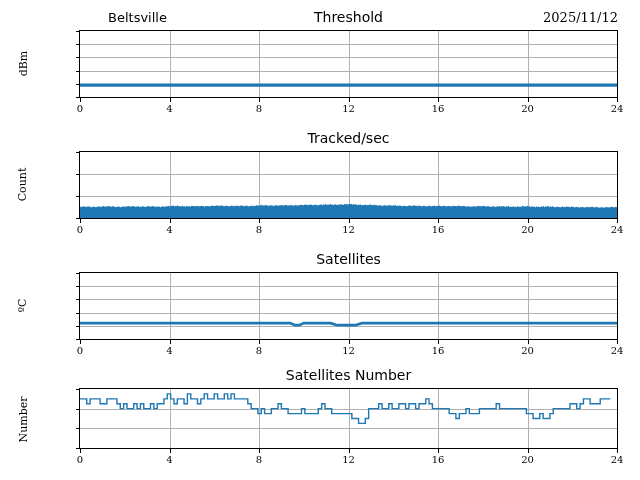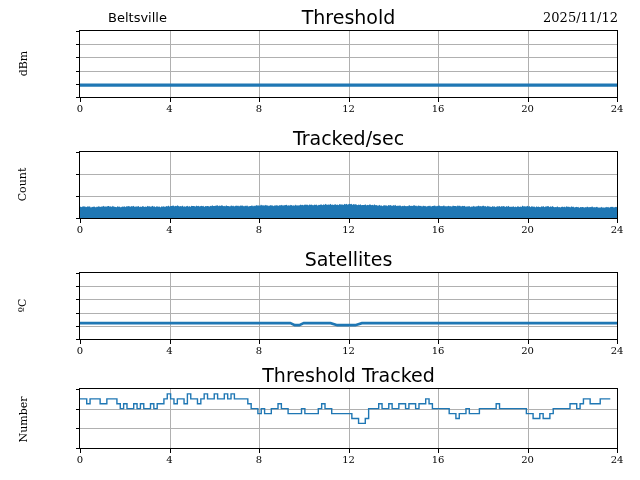--- a/index.html
+++ b/index.html
@@ -25,21 +25,21 @@
     position: absolute;
     left: 0;
     width: 640px;
   }
   .panel-title {
     position: absolute;
     left: 79px;
     width: 539px;
     text-align: center;
     font-family: "DejaVu Sans", "Liberation Sans", sans-serif;
-    font-size: 19px;
+    font-size: 14px;
     color: #000000;
     line-height: 15px;
     white-space: nowrap;
   }
   .hdr-left {
     position: absolute;
     font-family: "DejaVu Sans", "Liberation Sans", sans-serif;
     font-size: 13px;
     color: #000;
     line-height: 15px;
@@ -164,21 +164,21 @@
         <div class="gridline-v" style="left: 358px;"></div>
         <div class="gridline-v" style="left: 447.5px;"></div>
         <svg class="series" width="537" height="66">
           <path d="M 0 50.16 L 44.75 50.16 L 89.5 50.16 L 134.25 50.16 L 179 50.16 L 210.325 50.16 L 214.79999999999998 52.14 L 219.27500000000003 52.14 L 223.75 50.16 L 250.59999999999997 50.16 L 257.3125 52.14 L 264.02500000000003 52.14 L 268.5 52.14 L 275.21250000000003 52.14 L 281.925 50.16 L 313.25 50.16 L 358 50.16 L 402.75 50.16 L 447.5 50.16 L 492.25 50.16 L 537 50.16" fill="none" stroke="#1f77b4" stroke-width="2.6"></path>
         </svg>
       </div>
     <div class="ylabel" style="left:-8px; top:299px; width:60px;">ºC</div>
   </div>
 
   <div class="panel">
-    <div class="panel-title" style="top:368px;">Threshold Tracked</div>
+    <div class="panel-title" style="top:368px;">Satellites Number</div>
     <div class="axes-box" id="ax3" style="top:388px; height:61px;">
         <div class="gridline-h" style="top: 39.3333px;"></div>
         <div class="gridline-h" style="top: 19.6667px;"></div>
         <div class="gridline-v" style="left: 89.5px;"></div>
         <div class="gridline-v" style="left: 179px;"></div>
         <div class="gridline-v" style="left: 268.5px;"></div>
         <div class="gridline-v" style="left: 358px;"></div>
         <div class="gridline-v" style="left: 447.5px;"></div>
         <svg class="series" width="537" height="59">
           <path d="M 0 9.833333333333329 L 3.3562499999999997 9.833333333333329 L 3.3562499999999997 9.833333333333329 L 6.7124999999999995 9.833333333333329 L 6.7124999999999995 14.75 L 10.06875 14.75 L 10.06875 9.833333333333329 L 13.424999999999999 9.833333333333329 L 13.424999999999999 9.833333333333329 L 16.78125 9.833333333333329 L 16.78125 9.833333333333329 L 20.1375 9.833333333333329 L 20.1375 14.75 L 23.493750000000002 14.75 L 23.493750000000002 14.75 L 26.849999999999998 14.75 L 26.849999999999998 9.833333333333329 L 30.20625 9.833333333333329 L 30.20625 9.833333333333329 L 33.5625 9.833333333333329 L 33.5625 9.833333333333329 L 36.918749999999996 9.833333333333329 L 36.918749999999996 14.75 L 40.275 14.75 L 40.275 19.66666666666667 L 43.63125 19.66666666666667 L 43.63125 14.75 L 46.987500000000004 14.75 L 46.987500000000004 19.66666666666667 L 50.34375 19.66666666666667 L 50.34375 19.66666666666667 L 53.699999999999996 19.66666666666667 L 53.699999999999996 14.75 L 57.05625 14.75 L 57.05625 19.66666666666667 L 60.4125 19.66666666666667 L 60.4125 14.75 L 63.768750000000004 14.75 L 63.768750000000004 19.66666666666667 L 67.125 19.66666666666667 L 67.125 19.66666666666667 L 70.48125 19.66666666666667 L 70.48125 14.75 L 73.83749999999999 14.75 L 73.83749999999999 19.66666666666667 L 77.19375000000001 19.66666666666667 L 77.19375000000001 14.75 L 80.55 14.75 L 80.55 14.75 L 83.90625 14.75 L 83.90625 9.833333333333329 L 87.2625 9.833333333333329 L 87.2625 4.916666666666671 L 90.61874999999999 4.916666666666671 L 90.61874999999999 9.833333333333329 L 93.97500000000001 9.833333333333329 L 93.97500000000001 14.75 L 97.33125 14.75 L 97.33125 9.833333333333329 L 100.6875 9.833333333333329 L 100.6875 9.833333333333329 L 104.04375 9.833333333333329 L 104.04375 14.75 L 107.39999999999999 14.75 L 107.39999999999999 4.916666666666671 L 110.75625000000001 4.916666666666671 L 110.75625000000001 9.833333333333329 L 114.1125 9.833333333333329 L 114.1125 9.833333333333329 L 117.46875 9.833333333333329 L 117.46875 14.75 L 120.825 14.75 L 120.825 9.833333333333329 L 124.18124999999999 9.833333333333329 L 124.18124999999999 4.916666666666671 L 127.53750000000001 4.916666666666671 L 127.53750000000001 9.833333333333329 L 130.89374999999998 9.833333333333329 L 130.89374999999998 9.833333333333329 L 134.25 9.833333333333329 L 134.25 4.916666666666671 L 137.60625000000002 4.916666666666671 L 137.60625000000002 9.833333333333329 L 140.9625 9.833333333333329 L 140.9625 9.833333333333329 L 144.31875 9.833333333333329 L 144.31875 4.916666666666671 L 147.67499999999998 4.916666666666671 L 147.67499999999998 9.833333333333329 L 151.03125 9.833333333333329 L 151.03125 4.916666666666671 L 154.38750000000002 4.916666666666671 L 154.38750000000002 9.833333333333329 L 157.74375 9.833333333333329 L 157.74375 9.833333333333329 L 161.1 9.833333333333329 L 161.1 9.833333333333329 L 164.45624999999998 9.833333333333329 L 164.45624999999998 9.833333333333329 L 167.8125 9.833333333333329 L 167.8125 14.75 L 171.16875000000002 14.75 L 171.16875000000002 19.66666666666667 L 174.525 19.66666666666667 L 174.525 19.66666666666667 L 177.88125 19.66666666666667 L 177.88125 24.58333333333333 L 181.23749999999998 24.58333333333333 L 181.23749999999998 19.66666666666667 L 184.59375 19.66666666666667 L 184.59375 24.58333333333333 L 187.95000000000002 24.58333333333333 L 187.95000000000002 24.58333333333333 L 191.30625 24.58333333333333 L 191.30625 19.66666666666667 L 194.6625 19.66666666666667 L 194.6625 19.66666666666667 L 198.01874999999998 19.66666666666667 L 198.01874999999998 14.75 L 201.375 14.75 L 201.375 19.66666666666667 L 204.73125000000002 19.66666666666667 L 204.73125000000002 19.66666666666667 L 208.0875 19.66666666666667 L 208.0875 24.58333333333333 L 211.44375 24.58333333333333 L 211.44375 24.58333333333333 L 214.79999999999998 24.58333333333333 L 214.79999999999998 24.58333333333333 L 218.15625 24.58333333333333 L 218.15625 24.58333333333333 L 221.51250000000002 24.58333333333333 L 221.51250000000002 19.66666666666667 L 224.86875 19.66666666666667 L 224.86875 24.58333333333333 L 228.225 24.58333333333333 L 228.225 24.58333333333333 L 231.58124999999998 24.58333333333333 L 231.58124999999998 24.58333333333333 L 234.9375 24.58333333333333 L 234.9375 24.58333333333333 L 238.29375000000002 24.58333333333333 L 238.29375000000002 19.66666666666667 L 241.65 19.66666666666667 L 241.65 14.75 L 245.00625 14.75 L 245.00625 19.66666666666667 L 248.36249999999998 19.66666666666667 L 248.36249999999998 19.66666666666667 L 251.71875 19.66666666666667 L 251.71875 24.58333333333333 L 255.07500000000002 24.58333333333333 L 255.07500000000002 24.58333333333333 L 258.43125000000003 24.58333333333333 L 258.43125000000003 24.58333333333333 L 261.78749999999997 24.58333333333333 L 261.78749999999997 24.58333333333333 L 265.14374999999995 24.58333333333333 L 265.14374999999995 24.58333333333333 L 268.5 24.58333333333333 L 268.5 24.58333333333333 L 271.85625 24.58333333333333 L 271.85625 29.5 L 275.21250000000003 29.5 L 275.21250000000003 29.5 L 278.56874999999997 29.5 L 278.56874999999997 34.416666666666664 L 281.925 34.416666666666664 L 281.925 34.416666666666664 L 285.28125 34.416666666666664 L 285.28125 29.5 L 288.6375 29.5 L 288.6375 19.66666666666667 L 291.99375000000003 19.66666666666667 L 291.99375000000003 19.66666666666667 L 295.34999999999997 19.66666666666667 L 295.34999999999997 19.66666666666667 L 298.70625 19.66666666666667 L 298.70625 14.75 L 302.0625 14.75 L 302.0625 19.66666666666667 L 305.41875 19.66666666666667 L 305.41875 19.66666666666667 L 308.77500000000003 19.66666666666667 L 308.77500000000003 14.75 L 312.13124999999997 14.75 L 312.13124999999997 19.66666666666667 L 315.4875 19.66666666666667 L 315.4875 19.66666666666667 L 318.84375 19.66666666666667 L 318.84375 14.75 L 322.2 14.75 L 322.2 14.75 L 325.55625000000003 14.75 L 325.55625000000003 19.66666666666667 L 328.91249999999997 19.66666666666667 L 328.91249999999997 14.75 L 332.26875 14.75 L 332.26875 14.75 L 335.625 14.75 L 335.625 19.66666666666667 L 338.98125 19.66666666666667 L 338.98125 14.75 L 342.33750000000003 14.75 L 342.33750000000003 14.75 L 345.69374999999997 14.75 L 345.69374999999997 9.833333333333329 L 349.05 9.833333333333329 L 349.05 14.75 L 352.40625 14.75 L 352.40625 19.66666666666667 L 355.7625 19.66666666666667 L 355.7625 19.66666666666667 L 359.11875000000003 19.66666666666667 L 359.11875000000003 19.66666666666667 L 362.47499999999997 19.66666666666667 L 362.47499999999997 19.66666666666667 L 365.83125 19.66666666666667 L 365.83125 19.66666666666667 L 369.1875 19.66666666666667 L 369.1875 24.58333333333333 L 372.54375 24.58333333333333 L 372.54375 24.58333333333333 L 375.90000000000003 24.58333333333333 L 375.90000000000003 29.5 L 379.25624999999997 29.5 L 379.25624999999997 24.58333333333333 L 382.6125 24.58333333333333 L 382.6125 24.58333333333333 L 385.96875 24.58333333333333 L 385.96875 19.66666666666667 L 389.325 19.66666666666667 L 389.325 24.58333333333333 L 392.68125000000003 24.58333333333333 L 392.68125000000003 24.58333333333333 L 396.03749999999997 24.58333333333333 L 396.03749999999997 24.58333333333333 L 399.39375 24.58333333333333 L 399.39375 19.66666666666667 L 402.75 19.66666666666667 L 402.75 19.66666666666667 L 406.10625 19.66666666666667 L 406.10625 19.66666666666667 L 409.46250000000003 19.66666666666667 L 409.46250000000003 19.66666666666667 L 412.81874999999997 19.66666666666667 L 412.81874999999997 19.66666666666667 L 416.175 19.66666666666667 L 416.175 14.75 L 419.53125 14.75 L 419.53125 19.66666666666667 L 422.8875 19.66666666666667 L 422.8875 19.66666666666667 L 426.24375000000003 19.66666666666667 L 426.24375000000003 19.66666666666667 L 429.59999999999997 19.66666666666667 L 429.59999999999997 19.66666666666667 L 432.95625 19.66666666666667 L 432.95625 19.66666666666667 L 436.3125 19.66666666666667 L 436.3125 19.66666666666667 L 439.66875 19.66666666666667 L 439.66875 19.66666666666667 L 443.02500000000003 19.66666666666667 L 443.02500000000003 19.66666666666667 L 446.38124999999997 19.66666666666667 L 446.38124999999997 24.58333333333333 L 449.7375 24.58333333333333 L 449.7375 24.58333333333333 L 453.09375 24.58333333333333 L 453.09375 29.5 L 456.45 29.5 L 456.45 29.5 L 459.80625000000003 29.5 L 459.80625000000003 24.58333333333333 L 463.16249999999997 24.58333333333333 L 463.16249999999997 29.5 L 466.51875 29.5 L 466.51875 29.5 L 469.875 29.5 L 469.875 24.58333333333333 L 473.23125 24.58333333333333 L 473.23125 19.66666666666667 L 476.58750000000003 19.66666666666667 L 476.58750000000003 19.66666666666667 L 479.94374999999997 19.66666666666667 L 479.94374999999997 19.66666666666667 L 483.3 19.66666666666667 L 483.3 19.66666666666667 L 486.65625 19.66666666666667 L 486.65625 19.66666666666667 L 490.0125 19.66666666666667 L 490.0125 14.75 L 493.36875000000003 14.75 L 493.36875000000003 14.75 L 496.72499999999997 14.75 L 496.72499999999997 19.66666666666667 L 500.08125 19.66666666666667 L 500.08125 14.75 L 503.4375 14.75 L 503.4375 9.833333333333329 L 506.79375 9.833333333333329 L 506.79375 9.833333333333329 L 510.15000000000003 9.833333333333329 L 510.15000000000003 14.75 L 513.5062499999999 14.75 L 513.5062499999999 14.75 L 516.8625000000001 14.75 L 516.8625000000001 14.75 L 520.21875 14.75 L 520.21875 9.833333333333329 L 523.5749999999999 9.833333333333329 L 523.5749999999999 9.833333333333329 L 526.9312500000001 9.833333333333329 L 526.9312500000001 9.833333333333329 L 530.2874999999999 9.833333333333329 L 530.2874999999999 NaN L 533.6437500000001 NaN L 533.6437500000001 NaN L 537 NaN L 537 NaN" fill="none" stroke="#1f77b4" stroke-width="1.4"></path>

